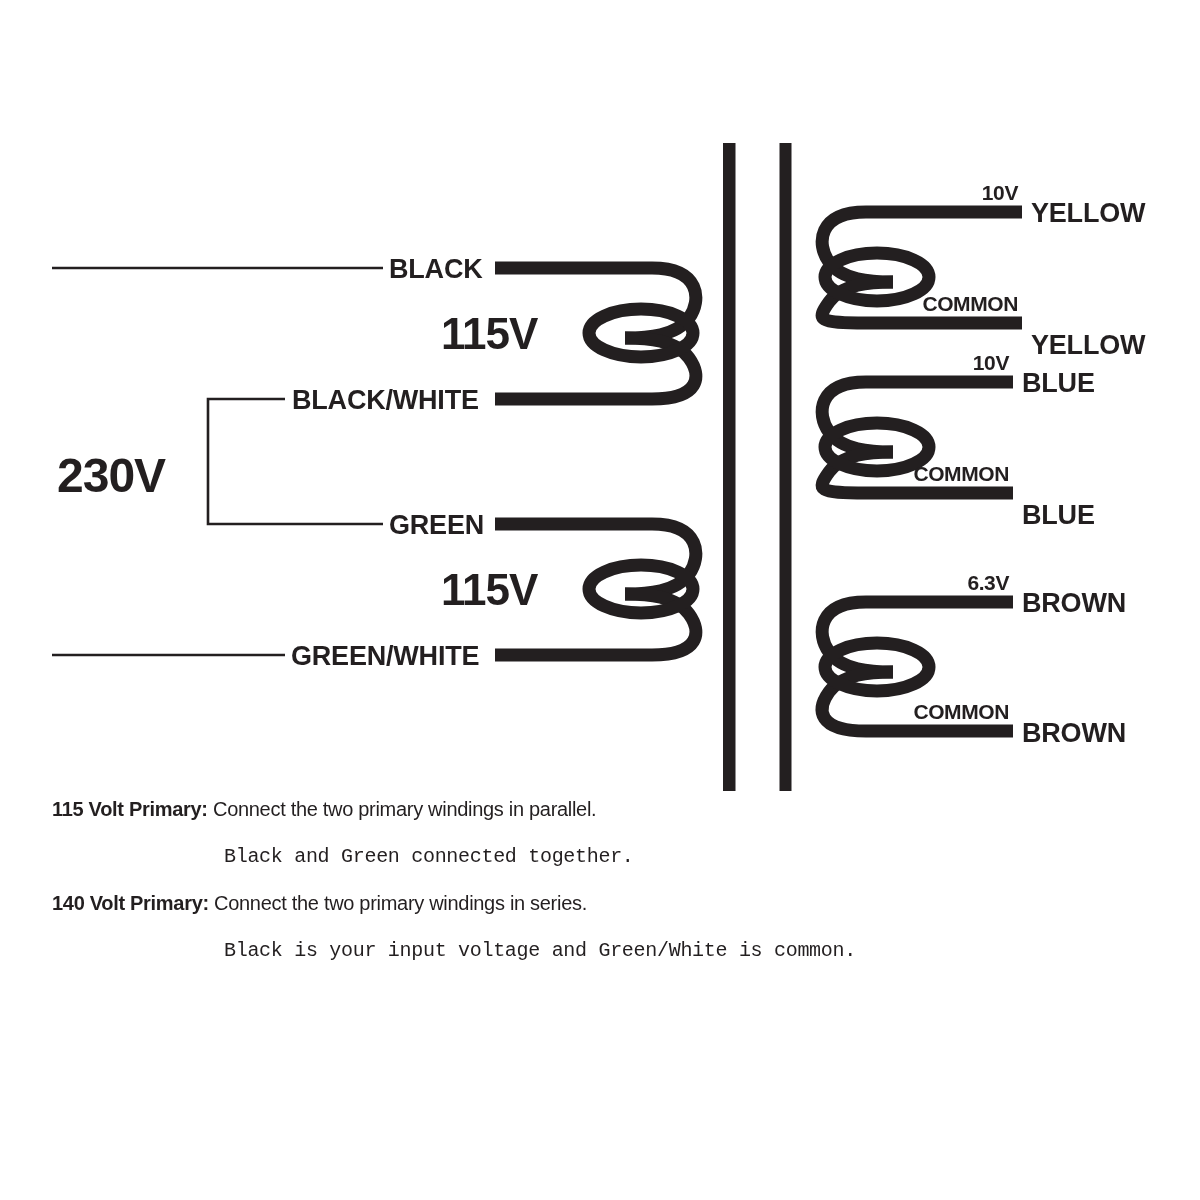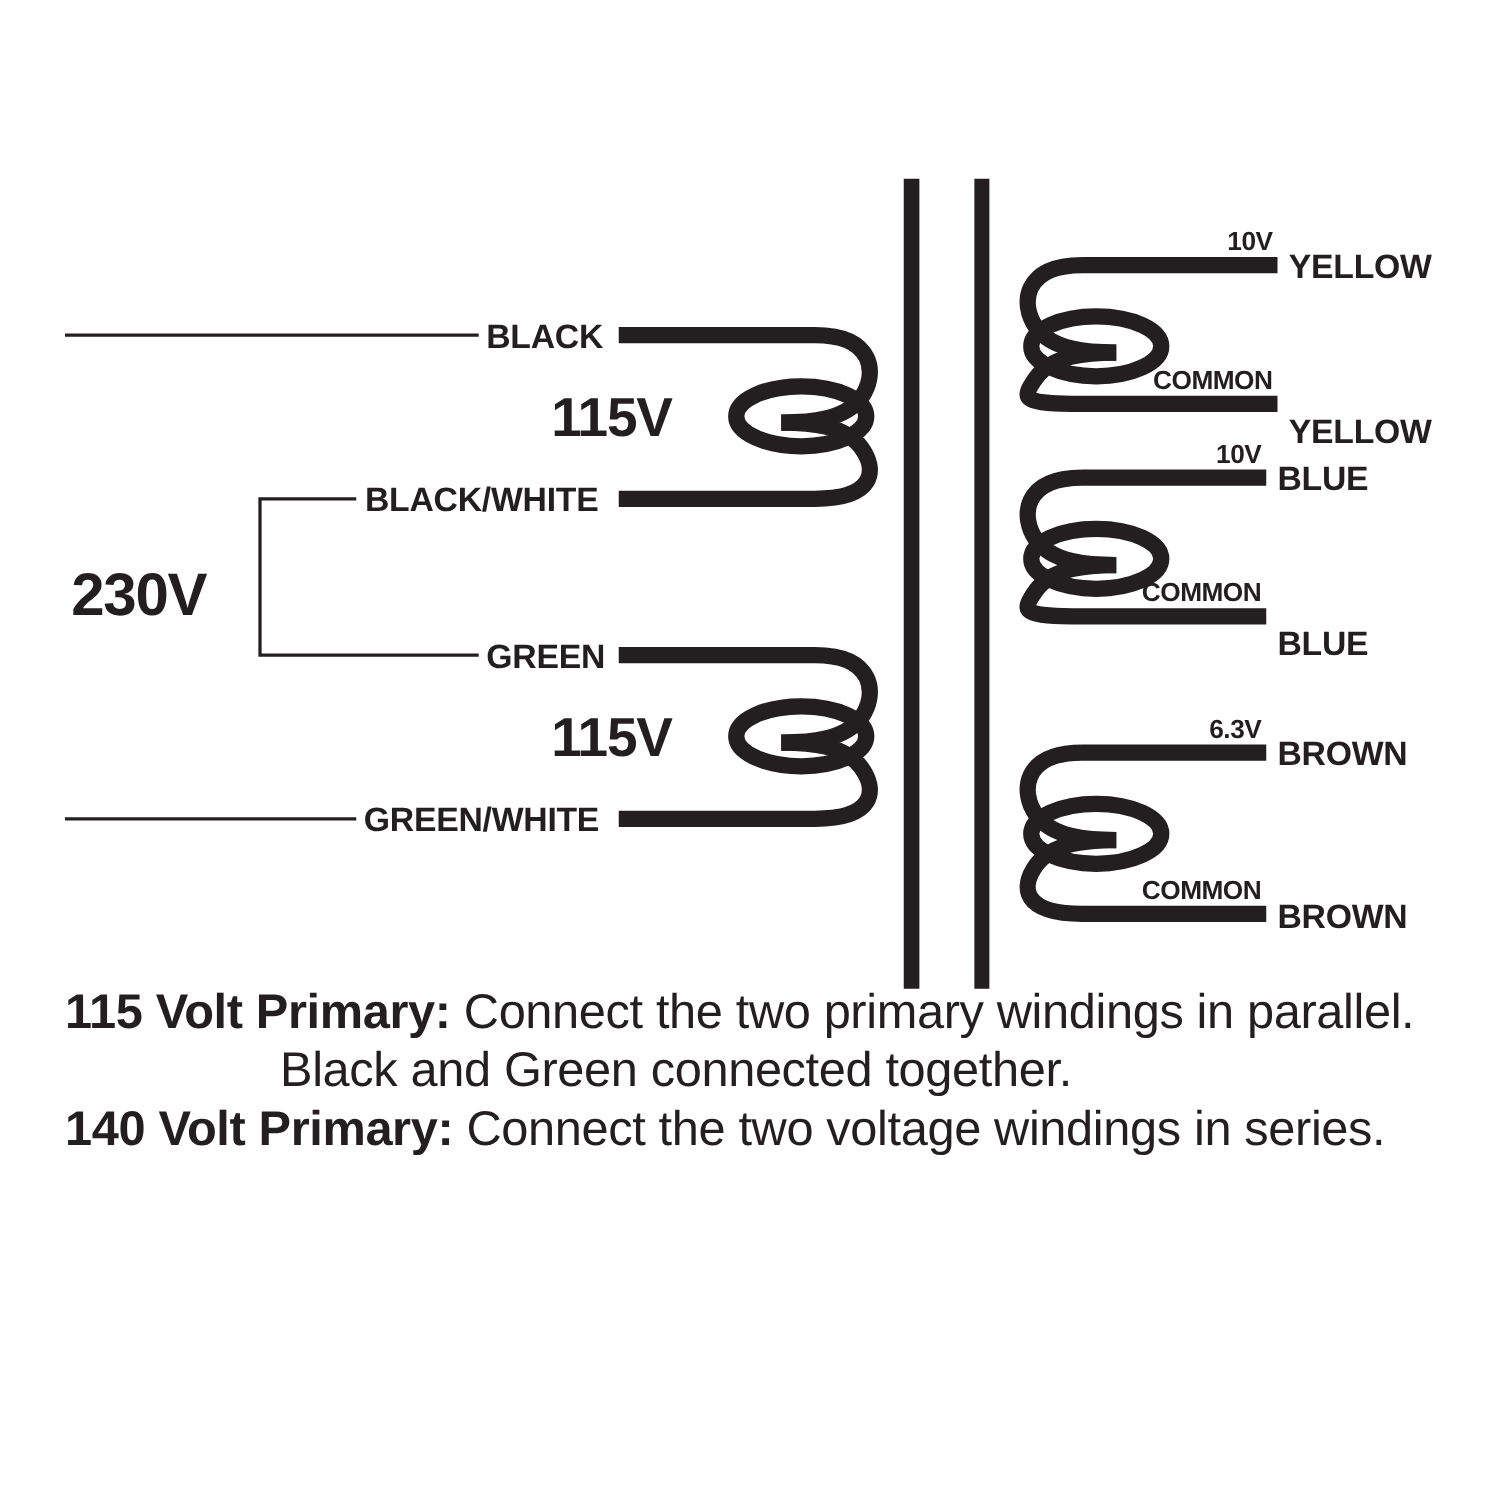--- a/index.html
+++ b/index.html
@@ -66,28 +66,29 @@
     letter-spacing: -1px;
   }
   #notes {
     position: absolute;
     left: 52px;
     top: 786px;
     width: 1130px;
   }
   .note-line {
     font-family: "Liberation Sans", sans-serif;
-    font-size: 39px;
+    font-size: 20px;
     line-height: 47px;
     color: #231f20;
     white-space: nowrap;
     letter-spacing: -0.3px;
   }
   .note-line.indent {
     padding-left: 172px;
+    font-family: Liberation Mono, monospace;
   }
   .note-line b {
     font-weight: bold;
   }
 </style>
 </head>
 <body>
 
 <div id="page">
 
@@ -186,17 +187,18 @@
     </g>
 
   </svg>
 
   <div id="notes">
     <div class="note-line">
       <b>115 Volt Primary:</b><span> Connect the two primary windings in parallel.</span>
     </div>
     <div class="note-line indent">Black and Green connected together.</div>
     <div class="note-line">
-      <b>140 Volt Primary:</b><span> Connect the two voltage windings in series.</span>
+      <b>140 Volt Primary:</b><span> Connect the two primary windings in series.</span>
     </div>
+    <div class="note-line indent">Black is your input voltage and Green/White is common.</div>
   </div>
 
 </div>
 
 </body></html>

